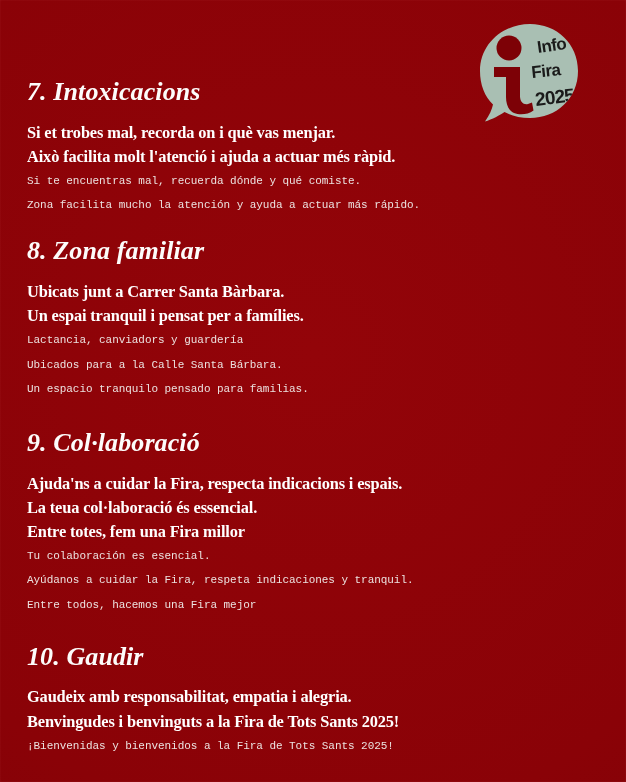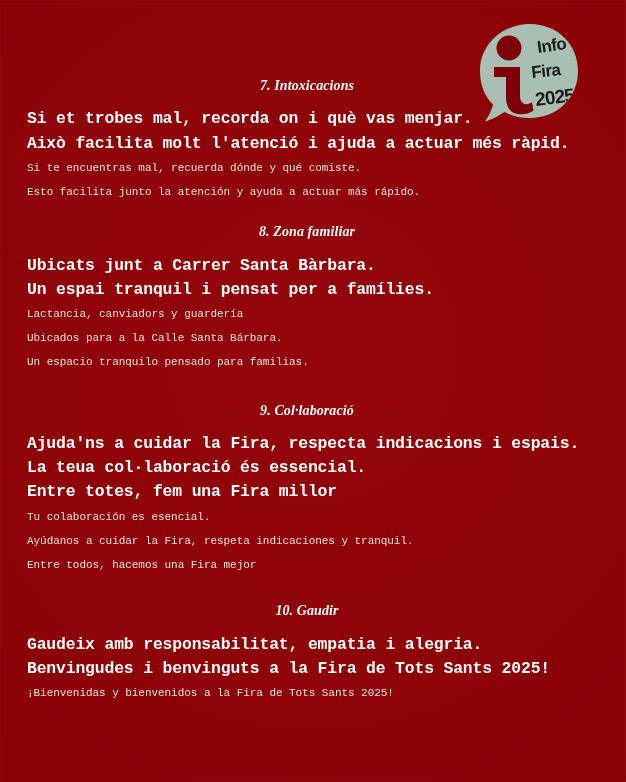--- a/index.html
+++ b/index.html
@@ -55,38 +55,37 @@
   .section:last-child { margin-bottom: 0; }
 
   .sec-8  { margin-top: 20px; }
   .sec-9  { margin-top: 28px; }
   .sec-10 { margin-top: 26px; }
 
   .sec-heading {
     font-family: "Liberation Serif", "DejaVu Serif", serif;
     font-weight: bold;
     font-style: italic;
-    font-size: 14px;
+    font-size: 26px;
     line-height: 1.1;
     color: #fdfcfb;
     letter-spacing: 0.1px;
     margin: 0 0 14px 0;
     white-space: nowrap;
-    text-align: center;
   }
 
   .lines { margin: 0; padding: 0; }
 
   .line {
     display: block;
     white-space: nowrap;
   }
 
   .line-ca {
-    font-family: Liberation Mono, monospace;
+    font-family: Liberation Serif, serif;
     font-weight: bold;
     font-size: 16.4px;
     line-height: 24.2px;
     color: #ffffff;
     letter-spacing: -0.15px;
   }
 
   .line-es {
     font-family: Liberation Mono, monospace;
     font-weight: normal;
@@ -135,21 +134,21 @@
   </div>
 
   <div class="content">
 
     <section class="section sec-7">
       <h2 class="sec-heading">7. Intoxicacions</h2>
       <div class="lines">
         <span class="line line-ca">Si et trobes mal, recorda on i què vas menjar.</span>
         <span class="line line-ca">Això facilita molt l'atenció i ajuda a actuar més ràpid.</span>
         <span class="line line-es">Si te encuentras mal, recuerda dónde y qué comiste.</span>
-        <span class="line line-es">Esto facilita junto la atención y ayuda a actuar más rápido.</span>
+        <span class="line line-es">Zona facilita mucho la atención y ayuda a actuar más rápido.</span>
       </div>
     </section>
 
     <section class="section sec-8">
       <h2 class="sec-heading">8. Zona familiar</h2>
       <div class="lines">
         <span class="line line-ca">Ubicats junt a Carrer Santa Bàrbara.</span>
         <span class="line line-ca">Un espai tranquil i pensat per a famílies.</span>
         <span class="line line-es">Lactancia, canviadors y guardería</span>
         <span class="line line-es">Ubicados para a la Calle Santa Bárbara.</span>

